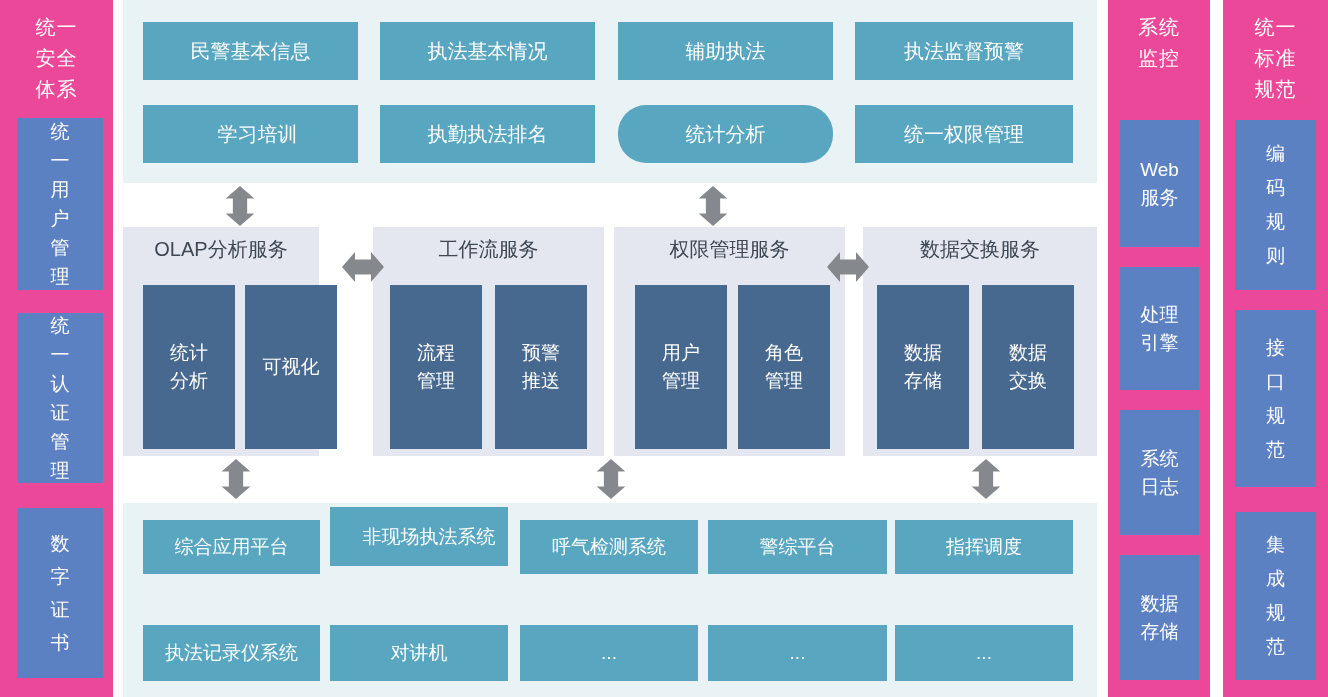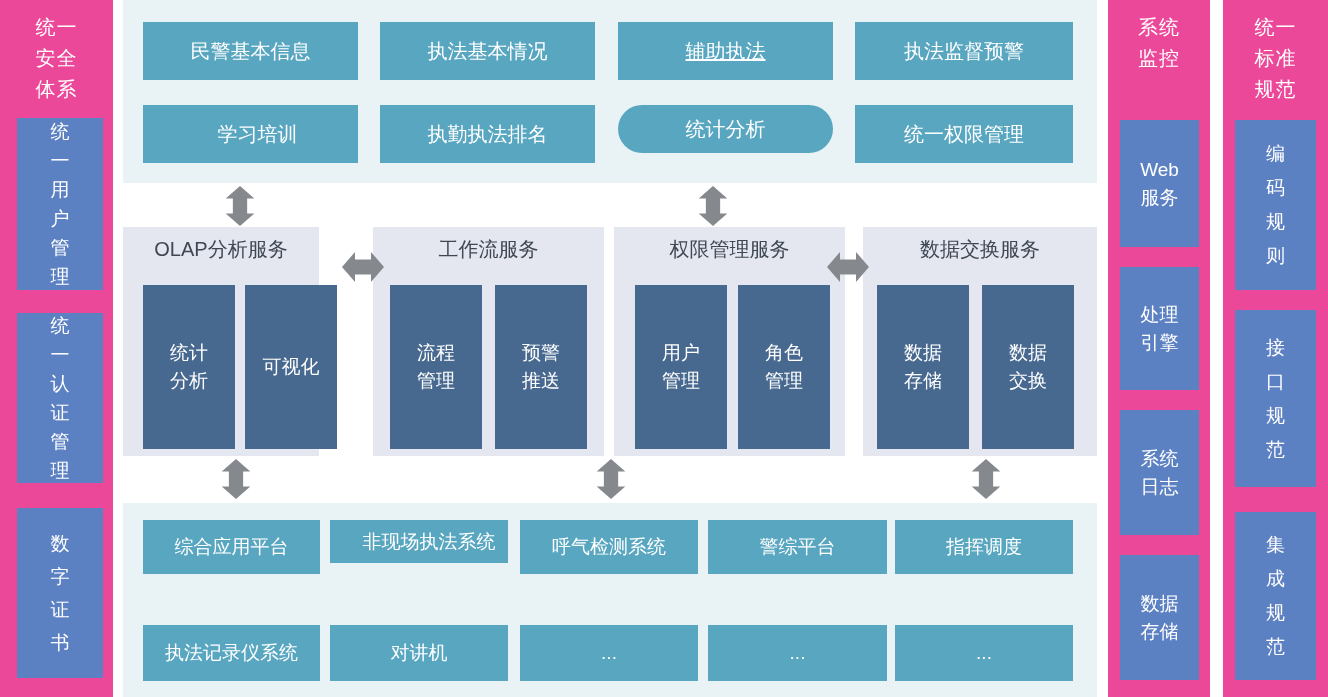--- a/index.html
+++ b/index.html
@@ -56,25 +56,25 @@
 理</div>
     <div class="abs rail-box" style="left:17px;top:508px;width:86px;height:170px;line-height:33px;">数
 字
 证
 书</div>
   </aside>
 
   <section class="abs panel-cyan" style="left:123px;top:0;width:974px;height:183px;">
     <div class="abs teal-box" style="left:20px;top:22px;width:215px;height:58px;">民警基本信息</div>
     <div class="abs teal-box" style="left:257px;top:22px;width:215px;height:58px;">执法基本情况</div>
-    <div class="abs teal-box" style="left:495px;top:22px;width:215px;height:58px;text-decoration:underline;">辅助执法</div>
+    <div class="abs teal-box" style="left:495px;top:22px;width:215px;height:58px;">辅助执法</div>
     <div class="abs teal-box" style="left:732px;top:22px;width:218px;height:58px;">执法监督预警</div>
     <div class="abs teal-box" style="left:20px;top:105px;width:215px;height:58px;padding-left:14px;">学习培训</div>
     <div class="abs teal-box" style="left:257px;top:105px;width:215px;height:58px;">执勤执法排名</div>
-    <div class="abs teal-box" style="left:495px;top:105px;width:215px;height:48px;border-radius:28px;">统计分析</div>
+    <div class="abs teal-box" style="left:495px;top:105px;width:215px;height:58px;border-radius:28px;">统计分析</div>
     <div class="abs teal-box" style="left:732px;top:105px;width:218px;height:58px;">统一权限管理</div>
   </section>
 
   <div class="abs arrow" style="left:225px;top:186px;width:30px;height:40px;">
     <svg viewBox="0 0 30 42">
         <path d="M15 0 L30 13 H22.5 V29 H30 L15 42 L0 29 H7.5 V13 H0 Z"></path>
       </svg>
   </div>
   <div class="abs arrow" style="left:698px;top:186px;width:30px;height:40px;">
     <svg viewBox="0 0 30 42">
@@ -135,21 +135,21 @@
       </svg>
   </div>
   <div class="abs arrow" style="left:971px;top:459px;width:30px;height:40px;">
     <svg viewBox="0 0 30 42">
         <path d="M15 0 L30 13 H22.5 V29 H30 L15 42 L0 29 H7.5 V13 H0 Z"></path>
       </svg>
   </div>
 
   <section class="abs panel-cyan" style="left:123px;top:503px;width:974px;height:194px;">
     <div class="abs teal-box" style="left:20px;top:17px;width:177px;height:54px;font-size:19px;">综合应用平台</div>
-    <div class="abs teal-box" style="left:207px;top:17px;width:178px;height:43px;font-size:19px;padding-left:20px;">非现场执法系统</div>
+    <div class="abs teal-box" style="left:207px;top:4px;width:178px;height:59px;font-size:19px;padding-left:20px;">非现场执法系统</div>
     <div class="abs teal-box" style="left:397px;top:17px;width:178px;height:54px;font-size:19px;">呼气检测系统</div>
     <div class="abs teal-box" style="left:585px;top:17px;width:179px;height:54px;font-size:19px;">警综平台</div>
     <div class="abs teal-box" style="left:772px;top:17px;width:178px;height:54px;font-size:19px;">指挥调度</div>
 
 
     <div class="abs teal-box" style="left:20px;top:122px;width:177px;height:56px;font-size:19px;">执法记录仪系统</div>
     <div class="abs teal-box" style="left:207px;top:122px;width:178px;height:56px;font-size:19px;">对讲机</div>
     <div class="abs teal-box" style="left:397px;top:122px;width:178px;height:56px;font-size:19px;">...</div>
     <div class="abs teal-box" style="left:585px;top:122px;width:179px;height:56px;font-size:19px;">...</div>
     <div class="abs teal-box" style="left:772px;top:122px;width:178px;height:56px;font-size:19px;">...</div>

